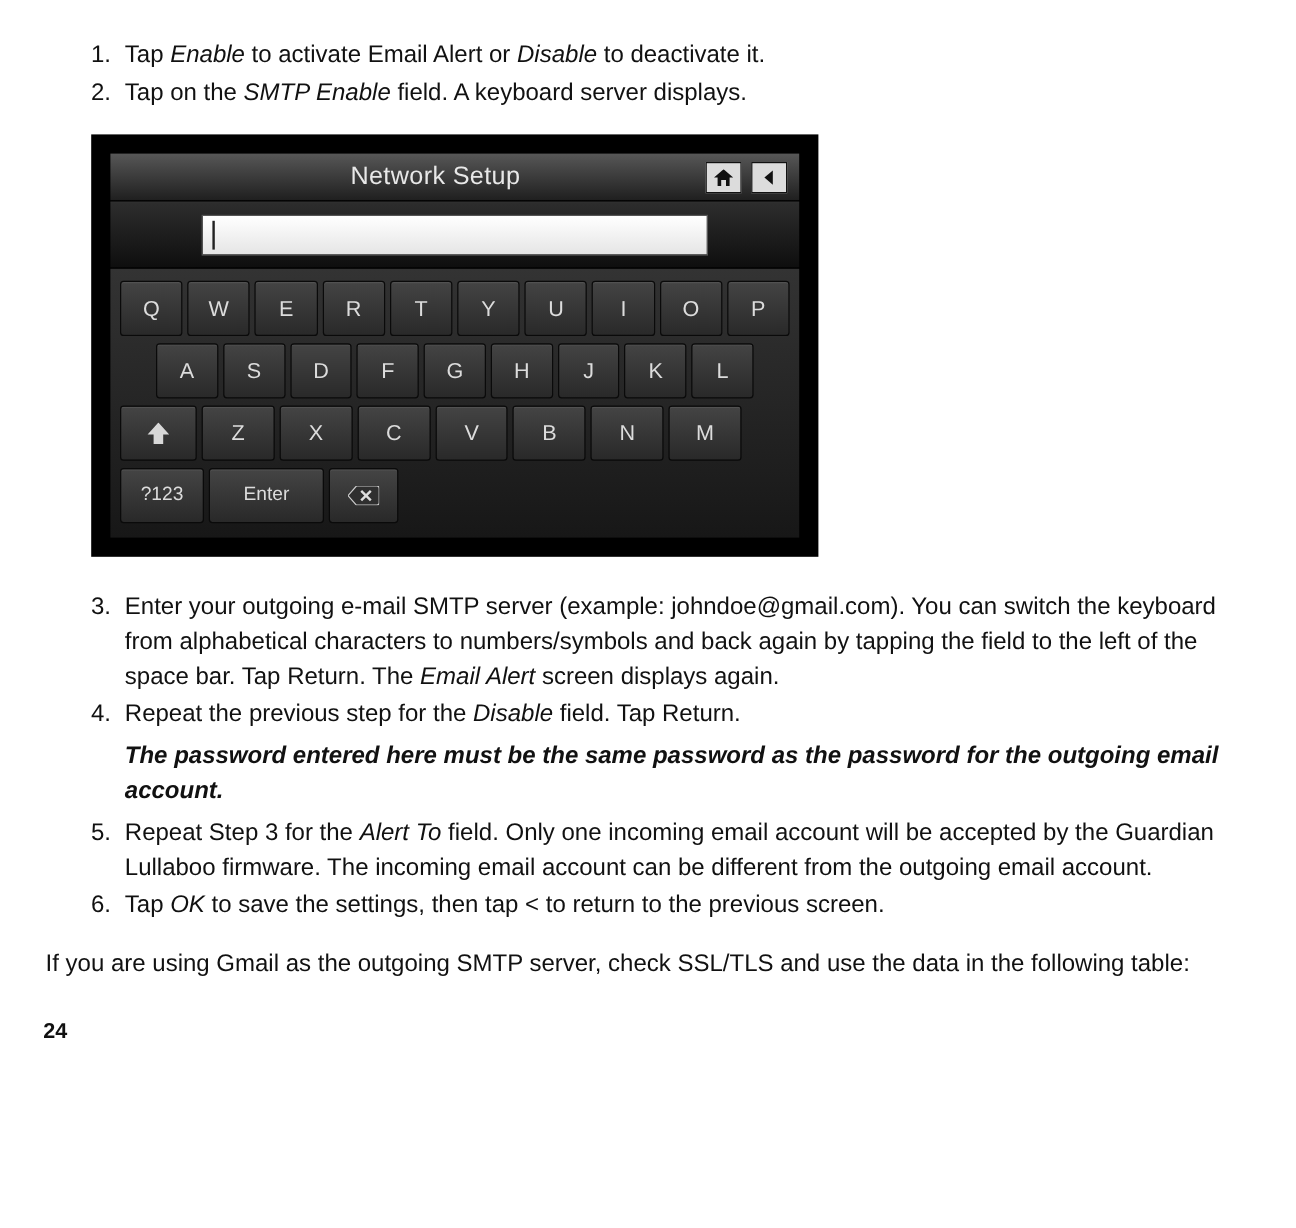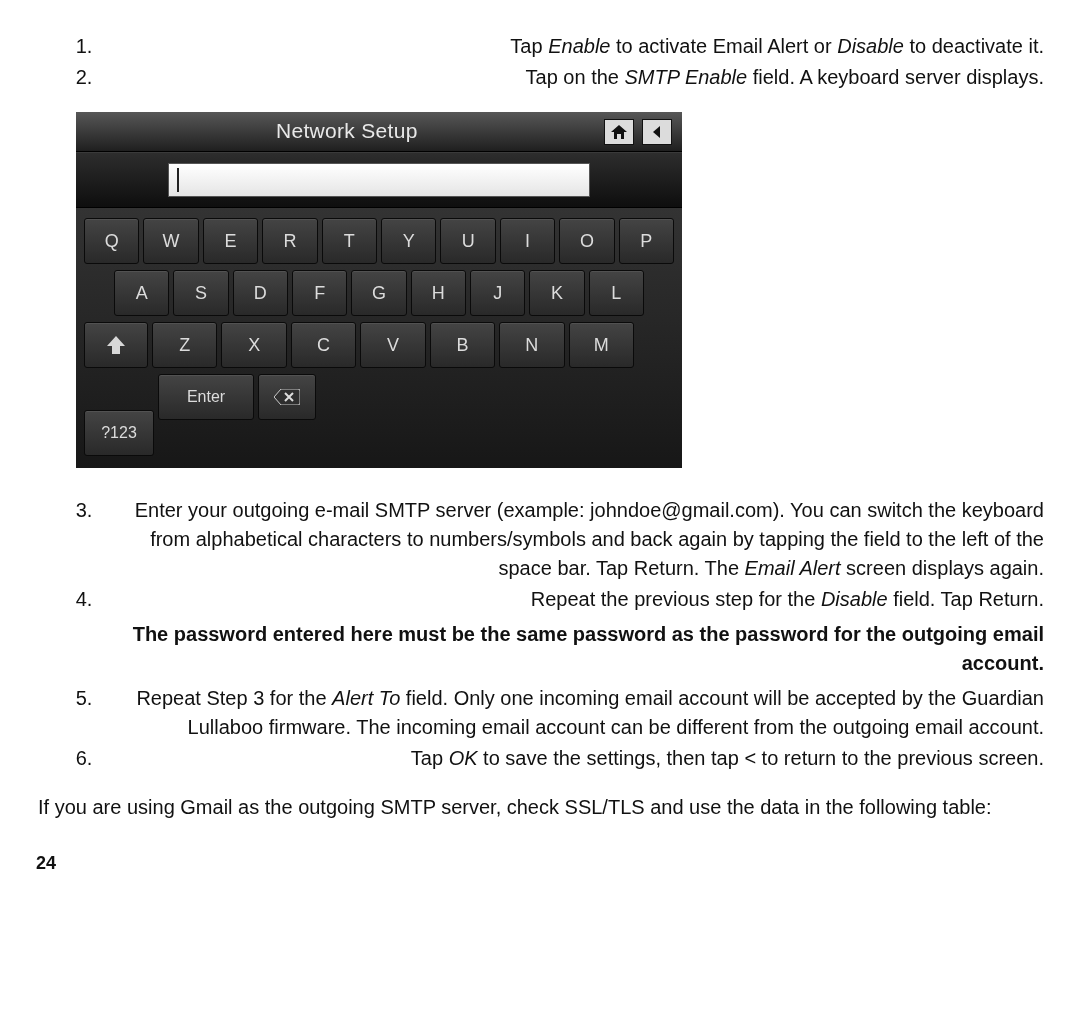--- a/index.html
+++ b/index.html
@@ -14,43 +14,43 @@
     background: #fff;
   }
   ol.steps {
     list-style: decimal;
     margin: 0 0 20px 0;
     padding-left: 62px;
   }
   ol.steps > li {
     padding-left: 6px;
     margin-bottom: 2px;
-    text-align: right;
   }
   ol.steps > li em { font-style: italic; }
   .note {
     font-weight: 700;
+    font-style: italic;
     margin: 6px 0 6px 0;
   }
   .closing {
     margin-top: 4px;
     padding-left: 2px;
   }
   .page-num {
     margin-top: 28px;
     font-size: 18px;
     font-weight: bold;
   }
 
   
   .device {
     width: 606px;
     margin: 8px 0 28px 40px;
     background: #000;
-    padding: 0;
+    padding: 16px;
   }
   .titlebar {
     height: 40px;
     background: linear-gradient(#575757, #1f1f1f);
     border-bottom: 1px solid #000;
     display: flex;
     align-items: center;
   }
   .titlebar .spacer-left { width: 200px; }
   .titlebar .title {
@@ -109,21 +109,21 @@
     font-size: 18px;
     display: flex; align-items: center; justify-content: center;
     user-select: none;
     flex: 1 1 0;
   }
   .key.small { font-size: 16px; }
   .row2-pad { width: 26px; flex: 0 0 26px; }
   .row2-pad-r { width: 26px; flex: 0 0 26px; }
   .shift-key { flex: 0 0 64px; }
   .row3-pad-r { flex: 0 0 28px; }
-  .numkey { flex: 0 0 70px; margin-top: 36px; }
+  .numkey { flex: 0 0 70px; }
   .spacekey { flex: 0 0 328px; }
   .enterkey { flex: 0 0 96px; }
   .bkspkey  { flex: 0 0 58px; }
   .gapkey   { flex: 0 0 4px; background:none; border:none; box-shadow:none; }
 
   .shift-svg, .bksp-svg { fill: #d8d8d8; }
 </style>
 </head>
 <body>
 

